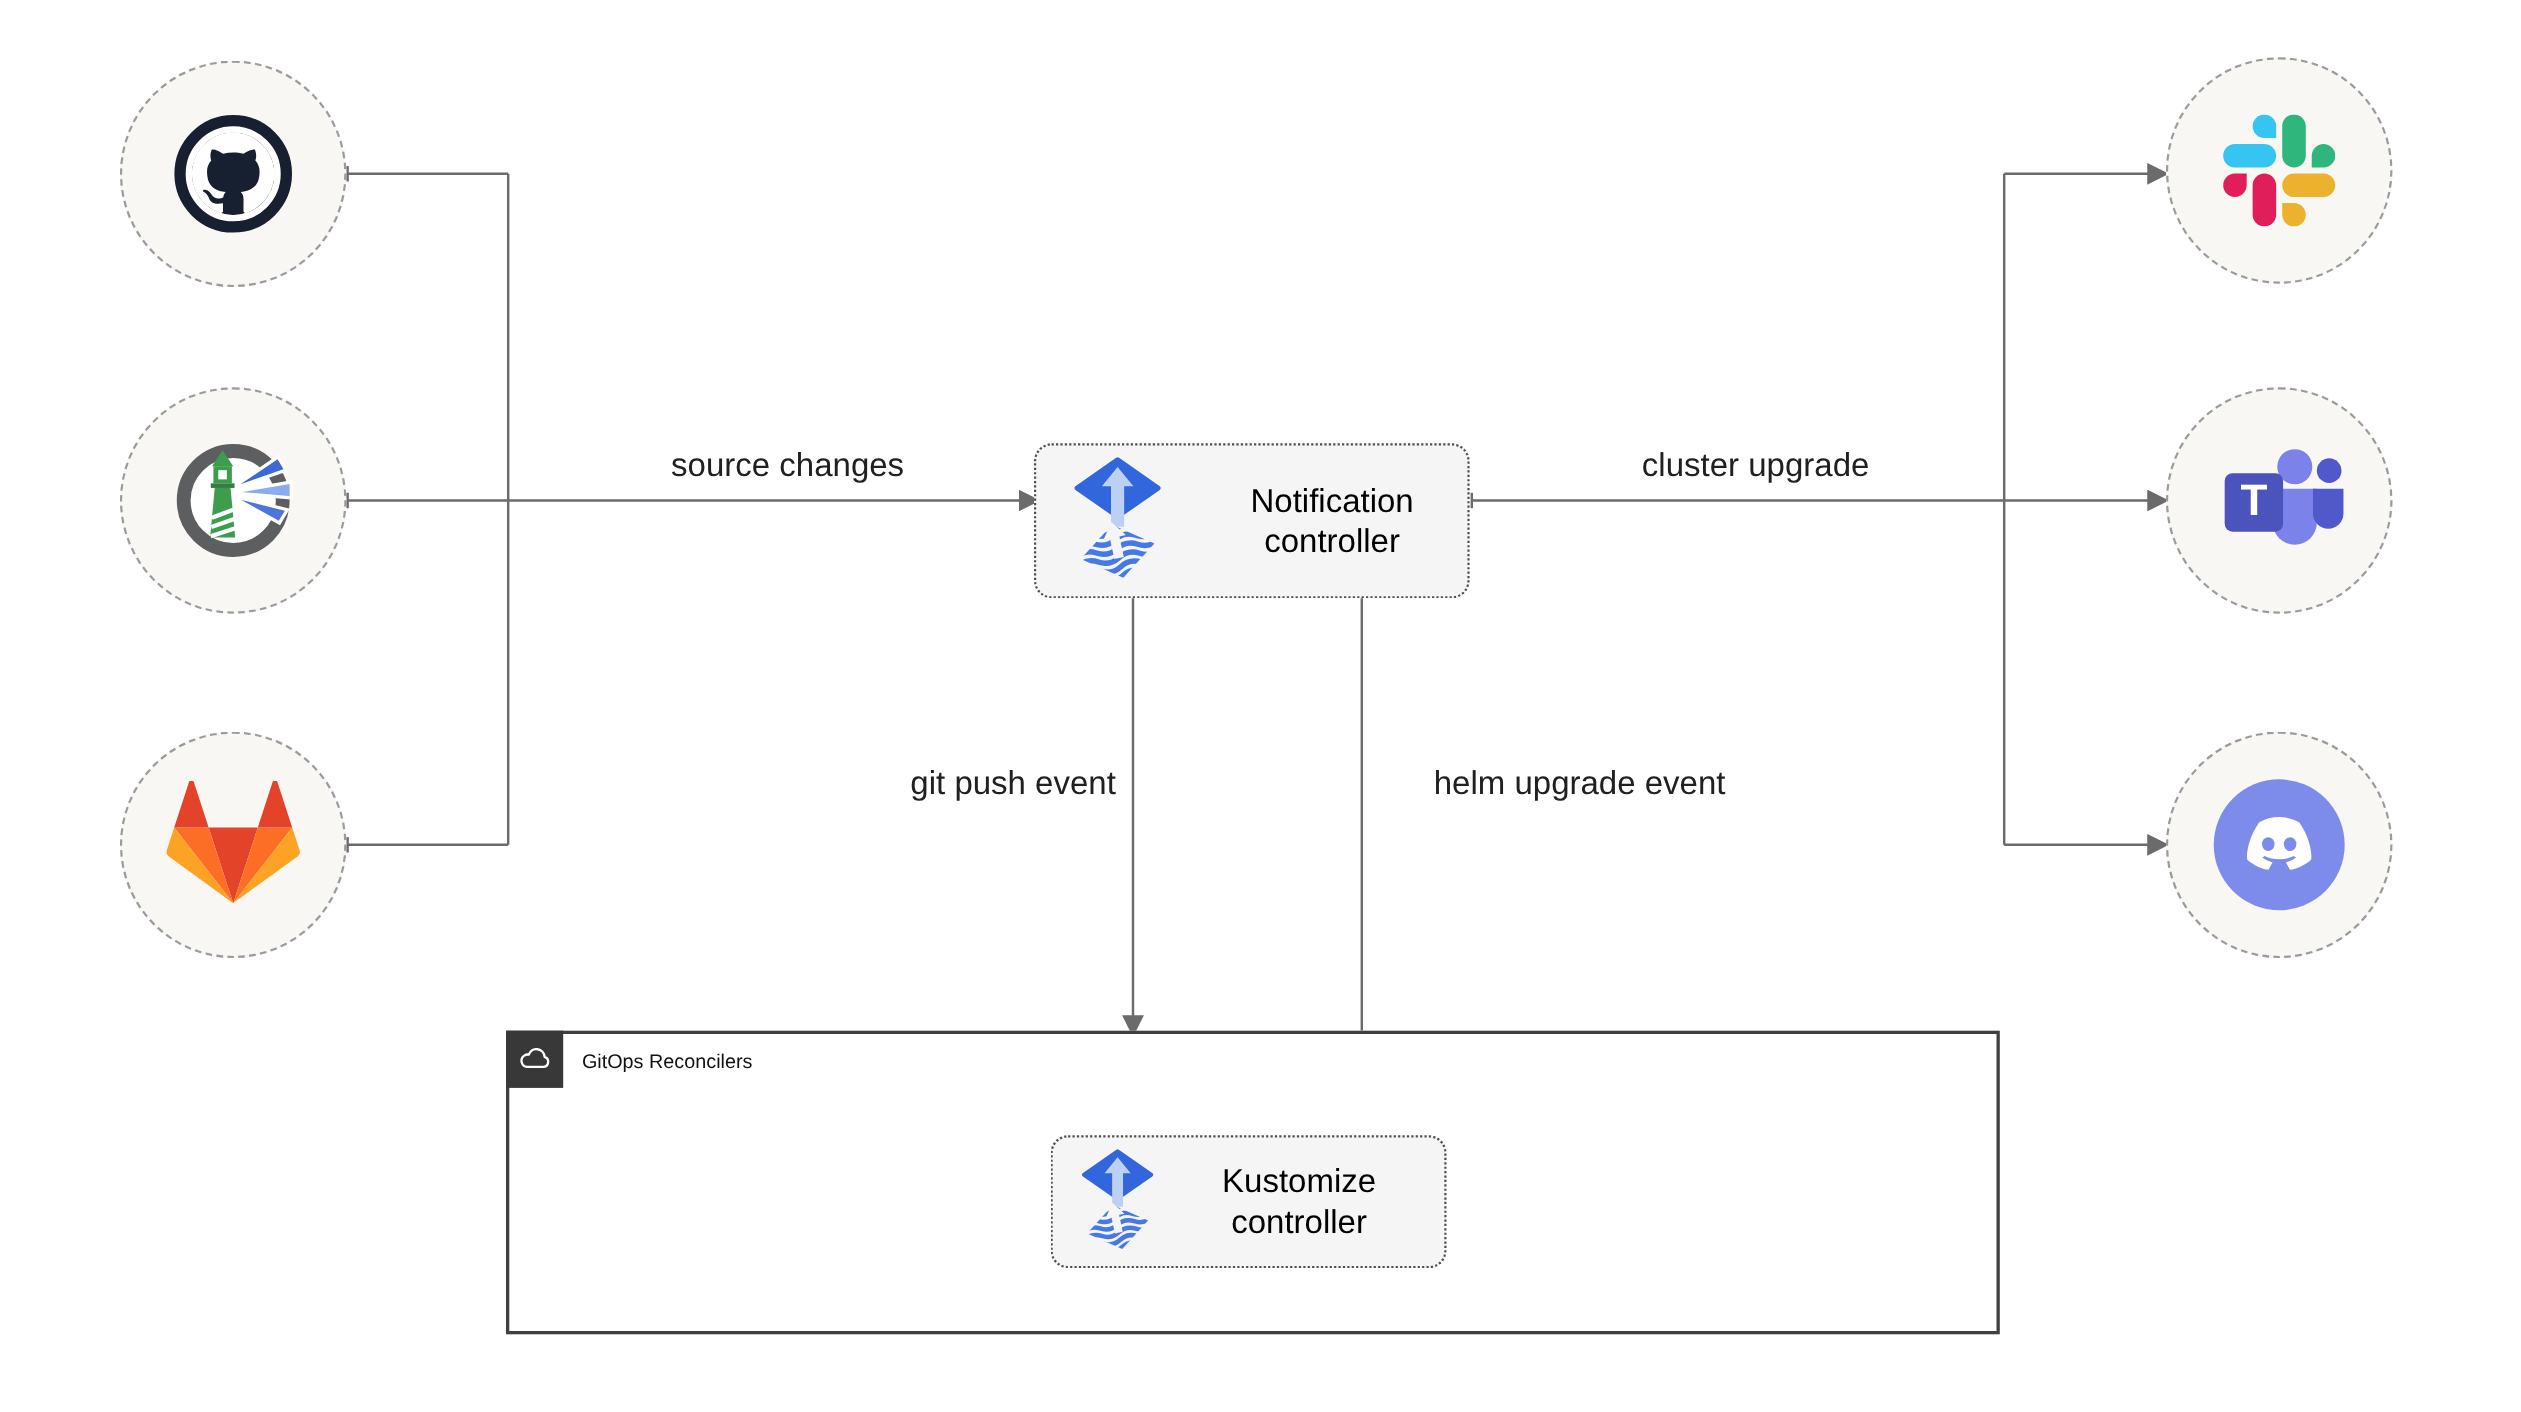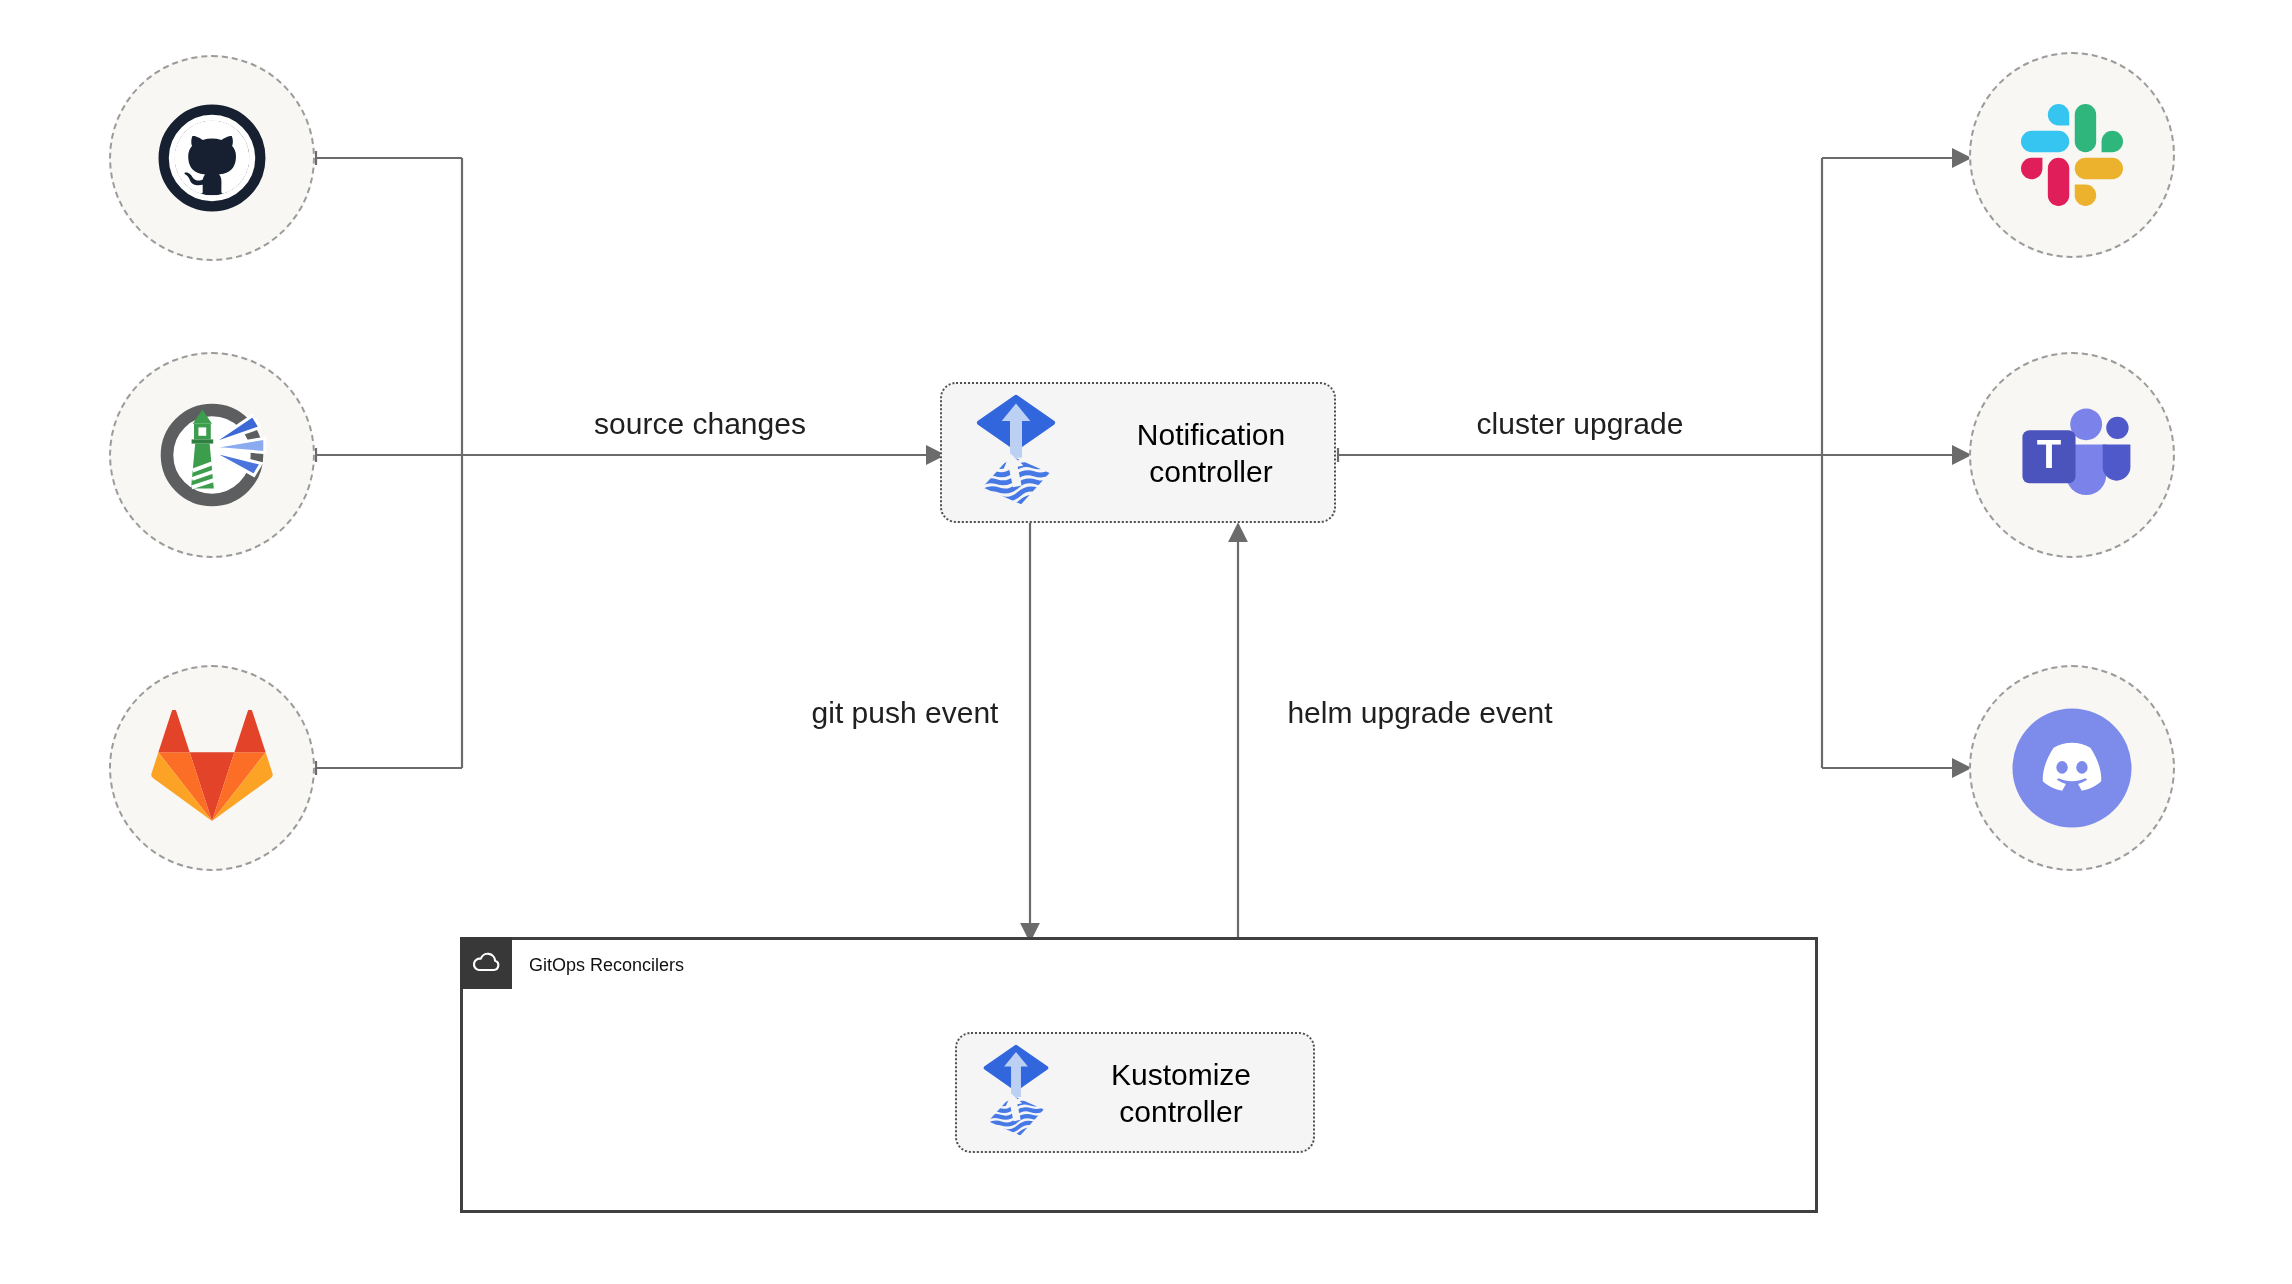--- a/index.html
+++ b/index.html
@@ -20,27 +20,27 @@
   
   .ctrl-box{
     position:absolute;background:#f5f5f5;border:2.5px dotted #4f4f4f;border-radius:16px;
     display:flex;align-items:center;box-sizing:border-box;
   }
   .ctrl-box .flux{flex:0 0 auto;}
   .ctrl-label{
     flex:1 1 auto;text-align:center;font-size:30px;line-height:37px;color:#000;
     padding:0 14px;white-space:pre-line;
   }
-  .notification-box{left:940px;top:382px;width:396px;height:141px;padding-left:34px;gap:32px;}
+  .notification-box{left:940px;top:403px;width:396px;height:141px;padding-left:34px;gap:32px;}
   .inner-box{top:1032px;width:360px;height:121px;padding-left:26px;}
 
   
   .edge-label{
     position:absolute;transform:translate(-50%,-50%);
-    font-size:30px;color:#202020;white-space:nowrap;background:#ffffff;padding:0 6px;
+    font-size:30px;color:#202020;white-space:nowrap;background:#ffffff;padding:0 6px;margin-left:16px;
   }
 
   
   .group-box{
     position:absolute;left:460px;top:937px;width:1358px;height:276px;
     border:3px solid #404040;background:#ffffff;box-sizing:border-box;
   }
   .group-badge{
     position:absolute;left:-3px;top:-3px;width:52px;height:52px;background:#383838;
     display:flex;align-items:center;justify-content:center;

